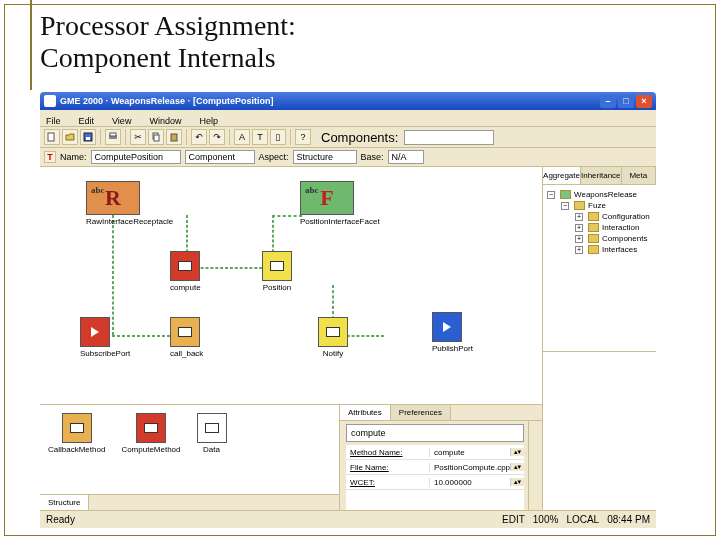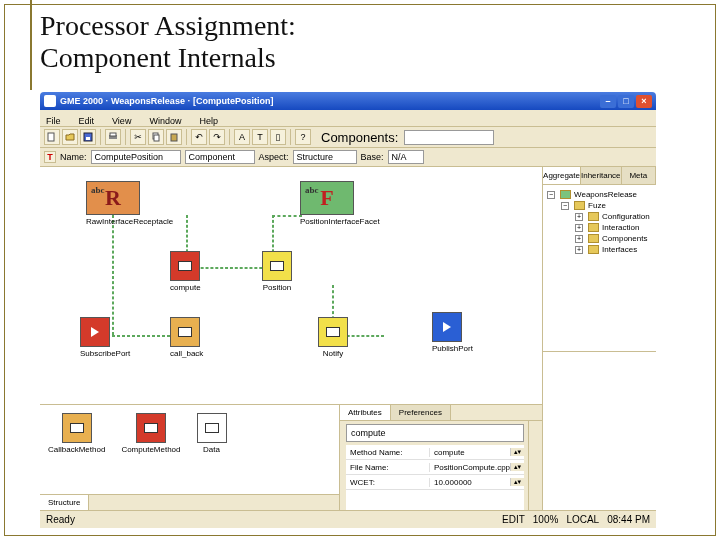--- a/index.html
+++ b/index.html
@@ -73,21 +73,21 @@
   .palette-tabs { height:16px; display:flex; background:#efe8cf; border-top:1px solid #c9bd92;}
   .palette-tab { padding:0 8px; font-size:8px; line-height:15px; background:#fff; border-right:1px solid #c9bd92;}
 
   .props { flex:1; background:#efe8cf; display:flex; flex-direction:column; }
   .props-tabs { height:16px; display:flex; border-bottom:1px solid #c9bd92;}
   .props-tab { padding:0 8px; font-size:8px; line-height:15px; background:#e6dfc4; border-right:1px solid #c9bd92;}
   .props-tab.active { background:#fff;}
   .props-name { height:18px; background:#fff; border:1px solid #999; margin:3px 18px 3px 6px; padding:0 4px; font-size:9px; display:flex; align-items:center;}
   .props-grid { flex:1; background:#fff; margin:0 18px 0 6px; font-size:8px;}
   .prop-row { display:flex; border-bottom:1px solid #e0e0e0; height:15px; align-items:center;}
-  .prop-key { width:84px; padding-left:4px; border-right:1px solid #e0e0e0;}
+  .prop-key { width:84px; padding-left:4px; border-right:1px solid #e0e0e0;text-decoration:underline;}
   .prop-val { flex:1; padding-left:4px;}
   .prop-spin { width:14px; background:#efe8cf; border-left:1px solid #ccc; text-align:center; font-size:7px;}
   .vscroll { position:absolute; right:0; top:16px; bottom:0; width:14px; background:#efe8cf; border-left:1px solid #c9bd92;}
 
   .statusbar { height: 18px; background: #efe8cf; border-top: 1px solid #c9bd92; display:flex; align-items:center; padding:0 6px; font-size:10px; justify-content:space-between;}
   .status-right { display:flex; gap:8px;}
 </style>
 </head>
 <body>
 

